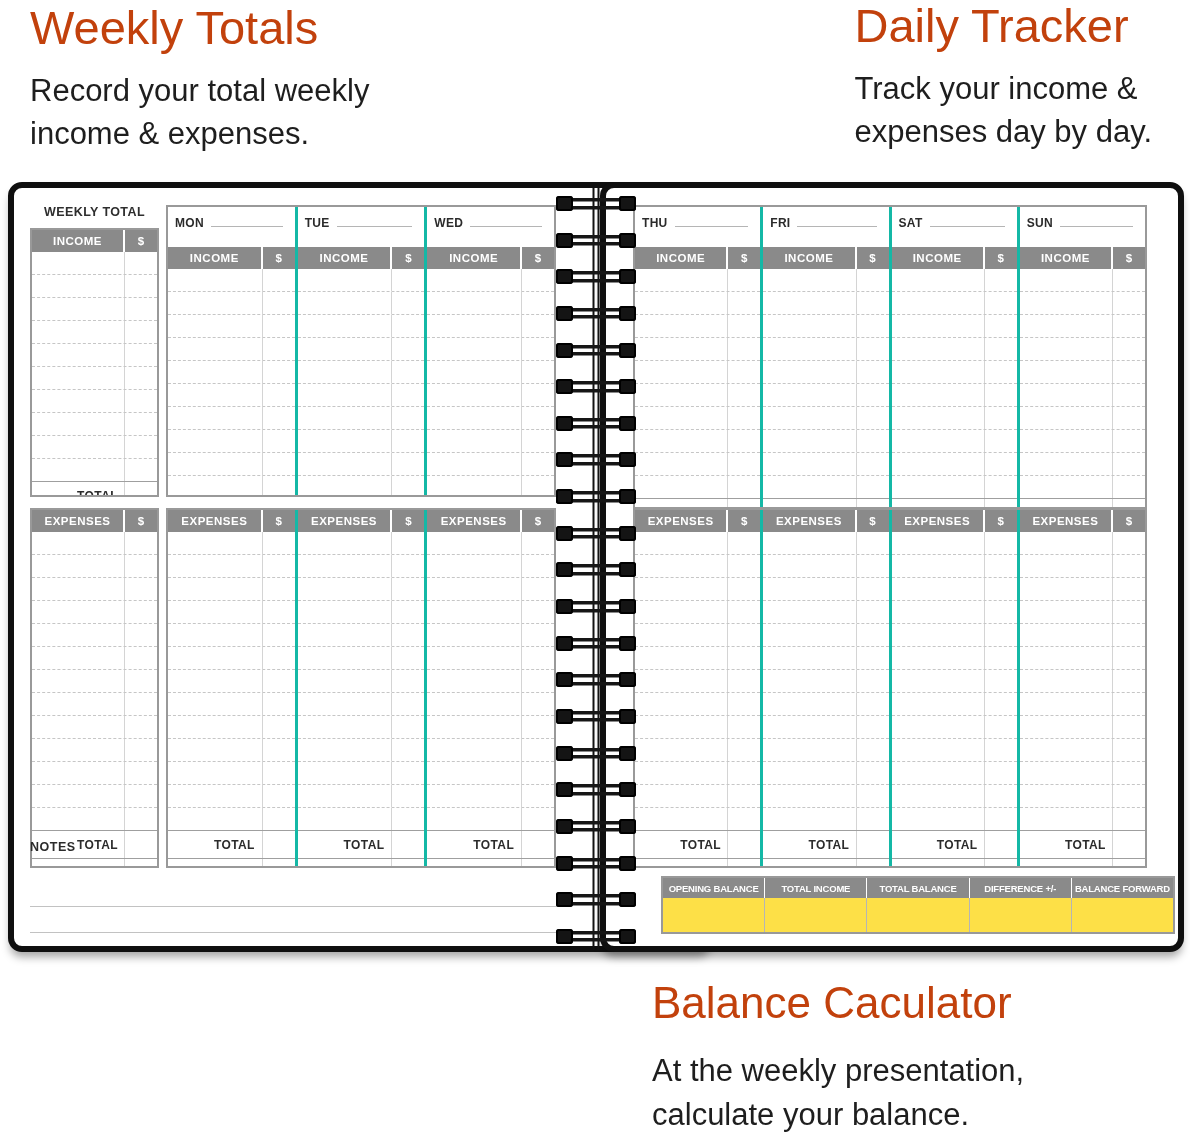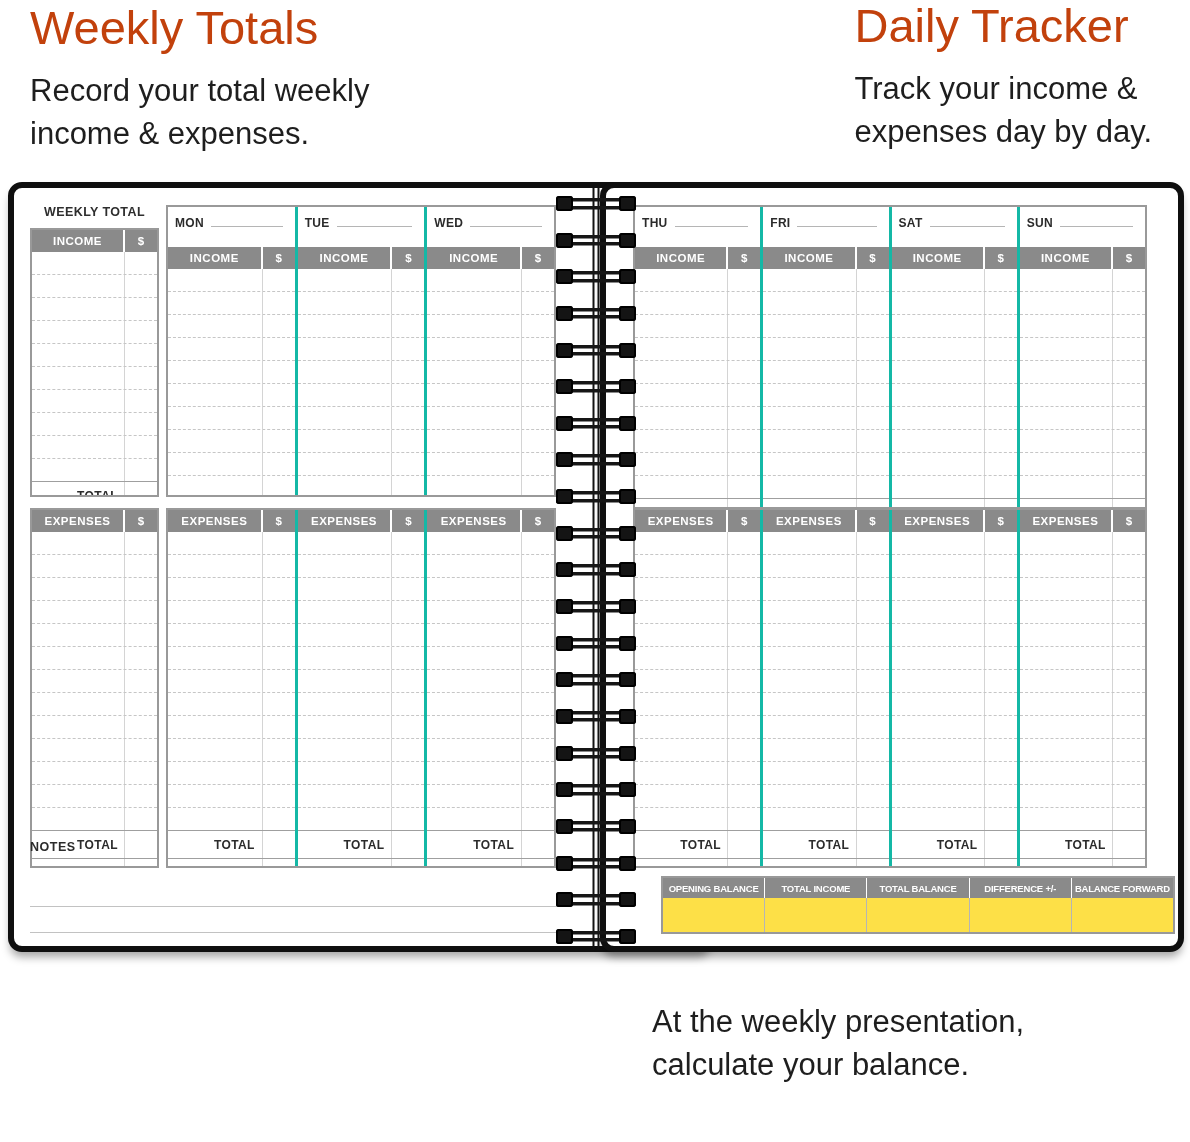--- a/index.html
+++ b/index.html
@@ -106,20 +106,21 @@
 
   <div class="h-block h-right">
     <div class="h-title">Daily Tracker</div>
     <div class="h-sub">
       <div>Track your income &amp;</div>
       <div>expenses day by day.</div>
     </div>
   </div>
 
   <div class="h-block h-balance">
+    <div class="h-title">Balance Caculator</div>
     <div class="h-sub">
       <div>At the weekly presentation,</div>
       <div>calculate your balance.</div>
     </div>
   </div>
 
   <div class="page left">
     <div class="wt-title">WEEKLY TOTAL</div>
     <div class="box wt-income">
         <div class="col">

